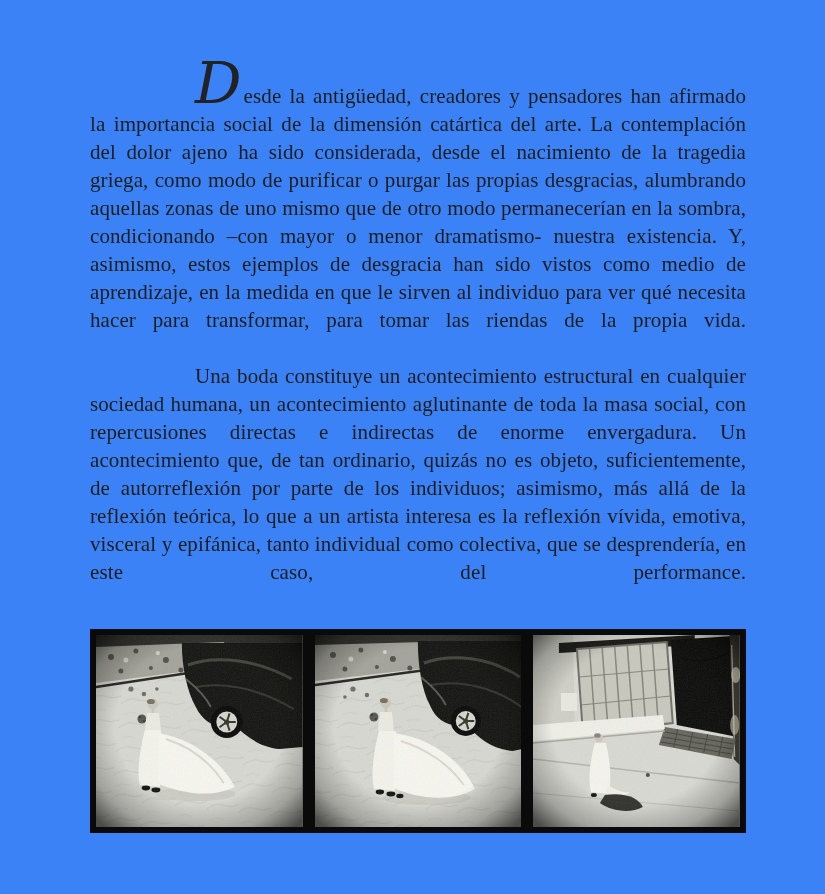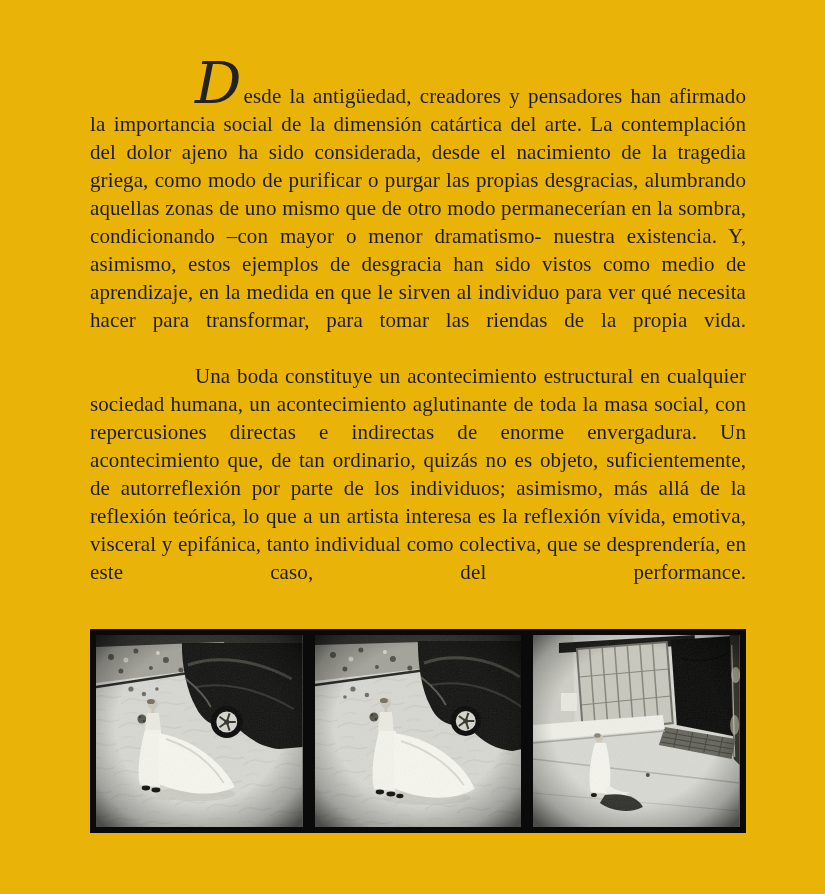--- a/index.html
+++ b/index.html
@@ -1,20 +1,20 @@
 <!DOCTYPE html>
 <html><head>
 <meta charset="utf-8">
 <style>
   html, body { margin: 0; padding: 0; background: #ffffff; }
   .page {
     position: relative;
     width: 825px;
     height: 894px;
-    background: #eab308;
+    background: #3b82f6;
     font-family: "Liberation Serif", "DejaVu Serif", serif;
     overflow: hidden;
   }
   .text-block {
     position: absolute;
     left: 90px;
     top: 82px;
     width: 656px;
     color: #1d1d1d;
   }

